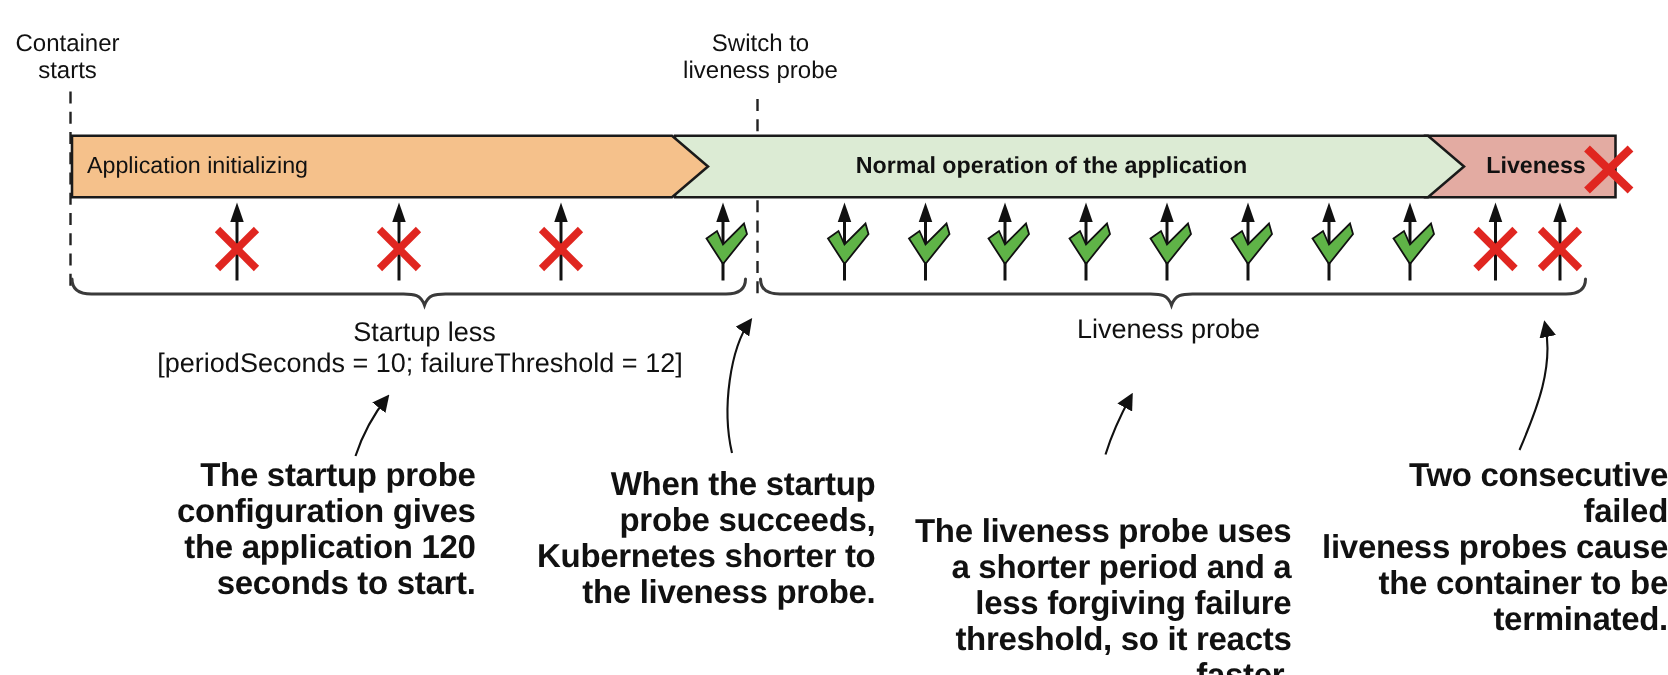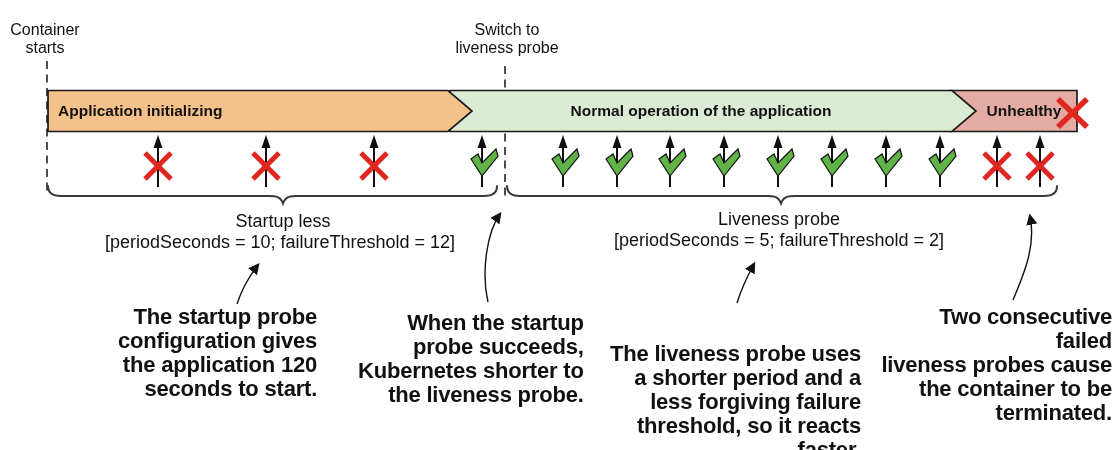--- a/index.html
+++ b/index.html
@@ -6,21 +6,21 @@
   .stage{
     position:relative;width:1112px;height:450px;background:#fff;
     font-family:"Liberation Sans", sans-serif;color:#111;overflow:hidden;
   }
   .stage svg.art{position:absolute;left:0;top:0;}
   .lbl{position:absolute;white-space:pre-line;}
   .center{transform:translateX(-50%);text-align:center;}
   .event-label{font-size:16px;line-height:18px;text-align:center;}
   .lbl-container-starts{left:45px;top:21px;transform:translateX(-50%);}
   .lbl-switch{left:507px;top:21px;transform:translateX(-50%);}
-  .seg-label{font-size:15.5px;line-height:18px;top:102px;font-weight:bold;}
+  .seg-label{font-size:15.5px;line-height:18px;top:102px;}
   .seg-init{left:58px;}
   .seg-normal{left:701px;font-weight:bold;}
   .seg-unhealthy{left:1024px;font-weight:bold;}
   .probe-name{font-size:18px;line-height:20px;}
   .probe-config{font-size:18px;line-height:20px;}
   .p-startup-name{left:283px;top:211px;}
   .p-startup-config{left:280px;top:232px;}
   .p-liveness-name{left:779px;top:209px;}
   .p-liveness-config{left:779px;top:230px;}
   .annotation{font-size:22px;line-height:24px;font-weight:bold;letter-spacing:-0.2px;text-align:right;}
@@ -140,26 +140,25 @@
     <path d="M1013,300 C1025,272 1036,244 1030,216" fill="none" stroke="#111" stroke-width="1.4" marker-end="url(#ah)"></path>
   </svg>
 
   <div class="lbl event-label lbl-container-starts">Container
 starts</div>
   <div class="lbl event-label lbl-switch">Switch to
 liveness probe</div>
 
   <div class="lbl seg-label seg-init">Application initializing</div>
   <div class="lbl seg-label seg-normal center">Normal operation of the application</div>
-  <div class="lbl seg-label seg-unhealthy center">Unhealthy</div>
+  <div class="lbl seg-label seg-unhealthy center">Liveness</div>
 
   <div class="lbl probe-name p-startup-name center">Startup less</div>
   <div class="lbl probe-config p-startup-config center">[periodSeconds = 10; failureThreshold = 12]</div>
   <div class="lbl probe-name p-liveness-name center">Liveness probe</div>
-  <div class="lbl probe-config p-liveness-config center">[periodSeconds = 5; failureThreshold = 2]</div>
 
   <div class="lbl annotation a1">The startup probe
 configuration gives
 the application 120
 seconds to start.</div>
   <div class="lbl annotation a2">When the startup
 probe succeeds,
 Kubernetes shorter to
 the liveness probe.</div>
   <div class="lbl annotation a3">The liveness probe uses

